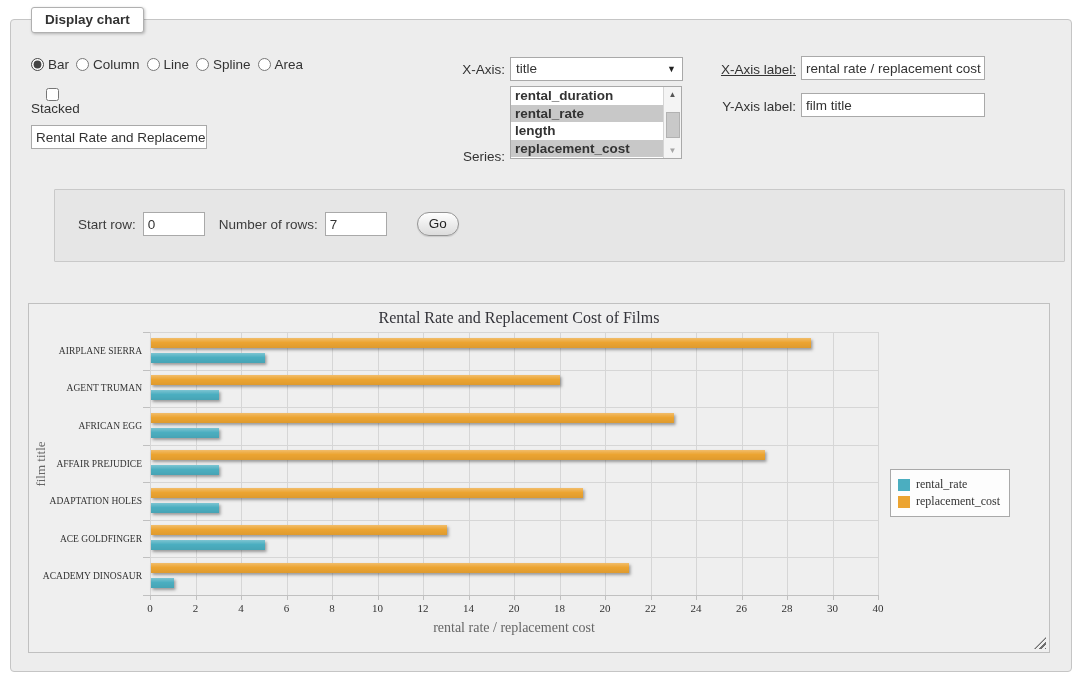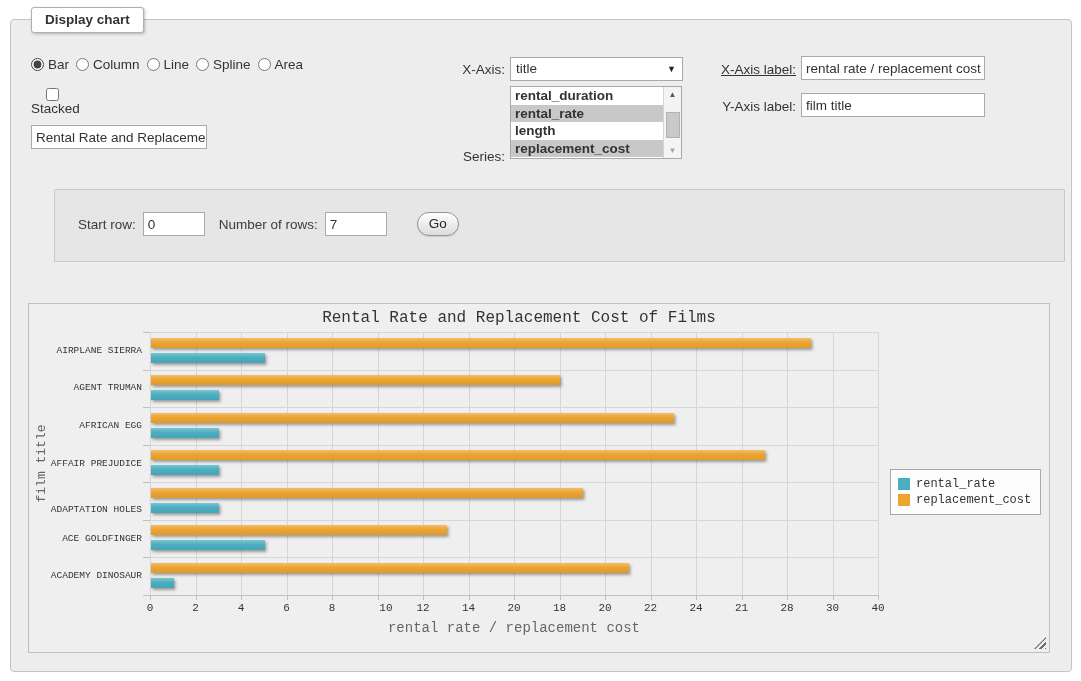--- a/index.html
+++ b/index.html
@@ -42,21 +42,21 @@
   
   .subpanel{position:absolute;left:27px;top:169px;width:1009px;height:71px;background:#e6e6e6;
             border:1px solid #c9c9c9;border-radius:1px;margin-left:16px;}
   .subpanel .row{position:absolute;left:23px;top:22px;display:flex;align-items:center;font-size:13.5px;color:#3c3c3c;}
   .subpanel .row .num-input{width:56px;height:22px;margin:0 14px 0 7px;}
   .go-btn{margin-left:16px;border:1px solid #949494;border-radius:12px;
           background:linear-gradient(#fefefe,#dcdcdc);padding:3px 11px 4px 11px;font-size:13.5px;
           font-family:"Liberation Sans", sans-serif;color:#222;box-shadow:0 1px 1px rgba(0,0,0,.12);cursor:pointer;}
   
   .chartbox{position:absolute;left:17px;top:283px;width:1020px;height:348px;background:#efefef;
-            border:1px solid #c0c0c0;font-family:Liberation Mono, monospace;}
+            border:1px solid #c0c0c0;font-family:Liberation Serif, serif;}
   .chart-title{position:absolute;left:0;top:5px;width:980px;text-align:center;font-size:16px;color:#34343a;}
   .yaxis-title{position:absolute;left:-48px;top:152px;width:120px;text-align:center;font-size:13px;color:#666;
                transform:rotate(-90deg);}
   .xaxis-title{position:absolute;left:0;top:316px;width:970px;text-align:center;font-size:14px;color:#666;}
   .gridline-v{position:absolute;width:1px;background:#d6d6d6;}
   .gridline-h{position:absolute;height:1px;background:#d6d6d6;}
   .ytick{position:absolute;height:1px;width:7px;background:#c0c0c0;}
   .axis-line{position:absolute;height:1px;background:#c0c0c0;}
   .xtick{position:absolute;width:1px;height:4px;background:#c0c0c0;}
   .xtick-label{position:absolute;width:30px;text-align:center;font-size:11px;color:#333;}
@@ -169,21 +169,21 @@
         <div class="xtick" style="left: 212px; top: 292px;"></div>
         <div class="xtick-label" style="left: 197px; top: 298px;">4</div>
         <div class="gridline-v" style="left: 257.5px; top: 28px; height: 263px;"></div>
         <div class="xtick" style="left: 257.5px; top: 292px;"></div>
         <div class="xtick-label" style="left: 242.5px; top: 298px;">6</div>
         <div class="gridline-v" style="left: 303px; top: 28px; height: 263px;"></div>
         <div class="xtick" style="left: 303px; top: 292px;"></div>
         <div class="xtick-label" style="left: 288px; top: 298px;">8</div>
         <div class="gridline-v" style="left: 348.5px; top: 28px; height: 263px;"></div>
         <div class="xtick" style="left: 348.5px; top: 292px;"></div>
-        <div class="xtick-label" style="left: 333.5px; top: 298px; text-align: right;">10</div>
+        <div class="xtick-label" style="left: 333.5px; top: 298px;">10</div>
         <div class="gridline-v" style="left: 394px; top: 28px; height: 263px;"></div>
         <div class="xtick" style="left: 394px; top: 292px;"></div>
         <div class="xtick-label" style="left: 379px; top: 298px;">12</div>
         <div class="gridline-v" style="left: 439.5px; top: 28px; height: 263px;"></div>
         <div class="xtick" style="left: 439.5px; top: 292px;"></div>
         <div class="xtick-label" style="left: 424.5px; top: 298px;">14</div>
         <div class="gridline-v" style="left: 485px; top: 28px; height: 263px;"></div>
         <div class="xtick" style="left: 485px; top: 292px;"></div>
         <div class="xtick-label" style="left: 470px; top: 298px;">20</div>
         <div class="gridline-v" style="left: 530.5px; top: 28px; height: 263px;"></div>
@@ -193,21 +193,21 @@
         <div class="xtick" style="left: 576px; top: 292px;"></div>
         <div class="xtick-label" style="left: 561px; top: 298px;">20</div>
         <div class="gridline-v" style="left: 621.5px; top: 28px; height: 263px;"></div>
         <div class="xtick" style="left: 621.5px; top: 292px;"></div>
         <div class="xtick-label" style="left: 606.5px; top: 298px;">22</div>
         <div class="gridline-v" style="left: 667px; top: 28px; height: 263px;"></div>
         <div class="xtick" style="left: 667px; top: 292px;"></div>
         <div class="xtick-label" style="left: 652px; top: 298px;">24</div>
         <div class="gridline-v" style="left: 712.5px; top: 28px; height: 263px;"></div>
         <div class="xtick" style="left: 712.5px; top: 292px;"></div>
-        <div class="xtick-label" style="left: 697.5px; top: 298px;">21</div>
+        <div class="xtick-label" style="left: 697.5px; top: 298px;">26</div>
         <div class="gridline-v" style="left: 758px; top: 28px; height: 263px;"></div>
         <div class="xtick" style="left: 758px; top: 292px;"></div>
         <div class="xtick-label" style="left: 743px; top: 298px;">28</div>
         <div class="gridline-v" style="left: 803.5px; top: 28px; height: 263px;"></div>
         <div class="xtick" style="left: 803.5px; top: 292px;"></div>
         <div class="xtick-label" style="left: 788.5px; top: 298px;">30</div>
         <div class="gridline-v" style="left: 849px; top: 28px; height: 263px;"></div>
         <div class="xtick" style="left: 849px; top: 292px;"></div>
         <div class="xtick-label" style="left: 834px; top: 298px;">40</div>
         <div class="gridline-h" style="left: 121px; top: 28px; width: 728px;"></div>
@@ -232,21 +232,21 @@
         <div class="bar" style="left: 122px; top: 48.5px; width: 113.523px; background: linear-gradient(rgba(255, 255, 255, 0.28), rgba(255, 255, 255, 0) 45%, rgba(0, 0, 0, 0.06)), rgb(75, 174, 192);"></div>
         <div class="cat-label" style="left: 1px; top: 77.3571px;">AGENT TRUMAN</div>
         <div class="bar" style="left: 122px; top: 71.0714px; width: 409.272px; background: linear-gradient(rgba(255, 255, 255, 0.28), rgba(255, 255, 255, 0) 45%, rgba(0, 0, 0, 0.06)), rgb(236, 164, 49);"></div>
         <div class="bar" style="left: 122px; top: 86.0714px; width: 68.0225px; background: linear-gradient(rgba(255, 255, 255, 0.28), rgba(255, 255, 255, 0) 45%, rgba(0, 0, 0, 0.06)), rgb(75, 174, 192);"></div>
         <div class="cat-label" style="left: 1px; top: 114.929px;">AFRICAN EGG</div>
         <div class="bar" style="left: 122px; top: 108.643px; width: 523.022px; background: linear-gradient(rgba(255, 255, 255, 0.28), rgba(255, 255, 255, 0) 45%, rgba(0, 0, 0, 0.06)), rgb(236, 164, 49);"></div>
         <div class="bar" style="left: 122px; top: 123.643px; width: 68.0225px; background: linear-gradient(rgba(255, 255, 255, 0.28), rgba(255, 255, 255, 0) 45%, rgba(0, 0, 0, 0.06)), rgb(75, 174, 192);"></div>
         <div class="cat-label" style="left: 1px; top: 152.5px;">AFFAIR PREJUDICE</div>
         <div class="bar" style="left: 122px; top: 146.214px; width: 614.022px; background: linear-gradient(rgba(255, 255, 255, 0.28), rgba(255, 255, 255, 0) 45%, rgba(0, 0, 0, 0.06)), rgb(236, 164, 49);"></div>
         <div class="bar" style="left: 122px; top: 161.214px; width: 68.0225px; background: linear-gradient(rgba(255, 255, 255, 0.28), rgba(255, 255, 255, 0) 45%, rgba(0, 0, 0, 0.06)), rgb(75, 174, 192);"></div>
-        <div class="cat-label" style="left: 1px; top: 199px;">ADAPTATION HOLES</div>
+        <div class="cat-label" style="left: 1px; top: 190px;">ADAPTATION HOLES</div>
         <div class="bar" style="left: 122px; top: 183.786px; width: 432.022px; background: linear-gradient(rgba(255, 255, 255, 0.28), rgba(255, 255, 255, 0) 45%, rgba(0, 0, 0, 0.06)), rgb(236, 164, 49);"></div>
         <div class="bar" style="left: 122px; top: 198.786px; width: 68.0225px; background: linear-gradient(rgba(255, 255, 255, 0.28), rgba(255, 255, 255, 0) 45%, rgba(0, 0, 0, 0.06)), rgb(75, 174, 192);"></div>
         <div class="cat-label" style="left: 1px; top: 227.643px;">ACE GOLDFINGER</div>
         <div class="bar" style="left: 122px; top: 221.357px; width: 295.522px; background: linear-gradient(rgba(255, 255, 255, 0.28), rgba(255, 255, 255, 0) 45%, rgba(0, 0, 0, 0.06)), rgb(236, 164, 49);"></div>
         <div class="bar" style="left: 122px; top: 236.357px; width: 113.523px; background: linear-gradient(rgba(255, 255, 255, 0.28), rgba(255, 255, 255, 0) 45%, rgba(0, 0, 0, 0.06)), rgb(75, 174, 192);"></div>
         <div class="cat-label" style="left: 1px; top: 265.214px;">ACADEMY DINOSAUR</div>
         <div class="bar" style="left: 122px; top: 258.929px; width: 477.522px; background: linear-gradient(rgba(255, 255, 255, 0.28), rgba(255, 255, 255, 0) 45%, rgba(0, 0, 0, 0.06)), rgb(236, 164, 49);"></div>
         <div class="bar" style="left: 122px; top: 273.929px; width: 22.5225px; background: linear-gradient(rgba(255, 255, 255, 0.28), rgba(255, 255, 255, 0) 45%, rgba(0, 0, 0, 0.06)), rgb(75, 174, 192);"></div>
       </div>
   </div>

